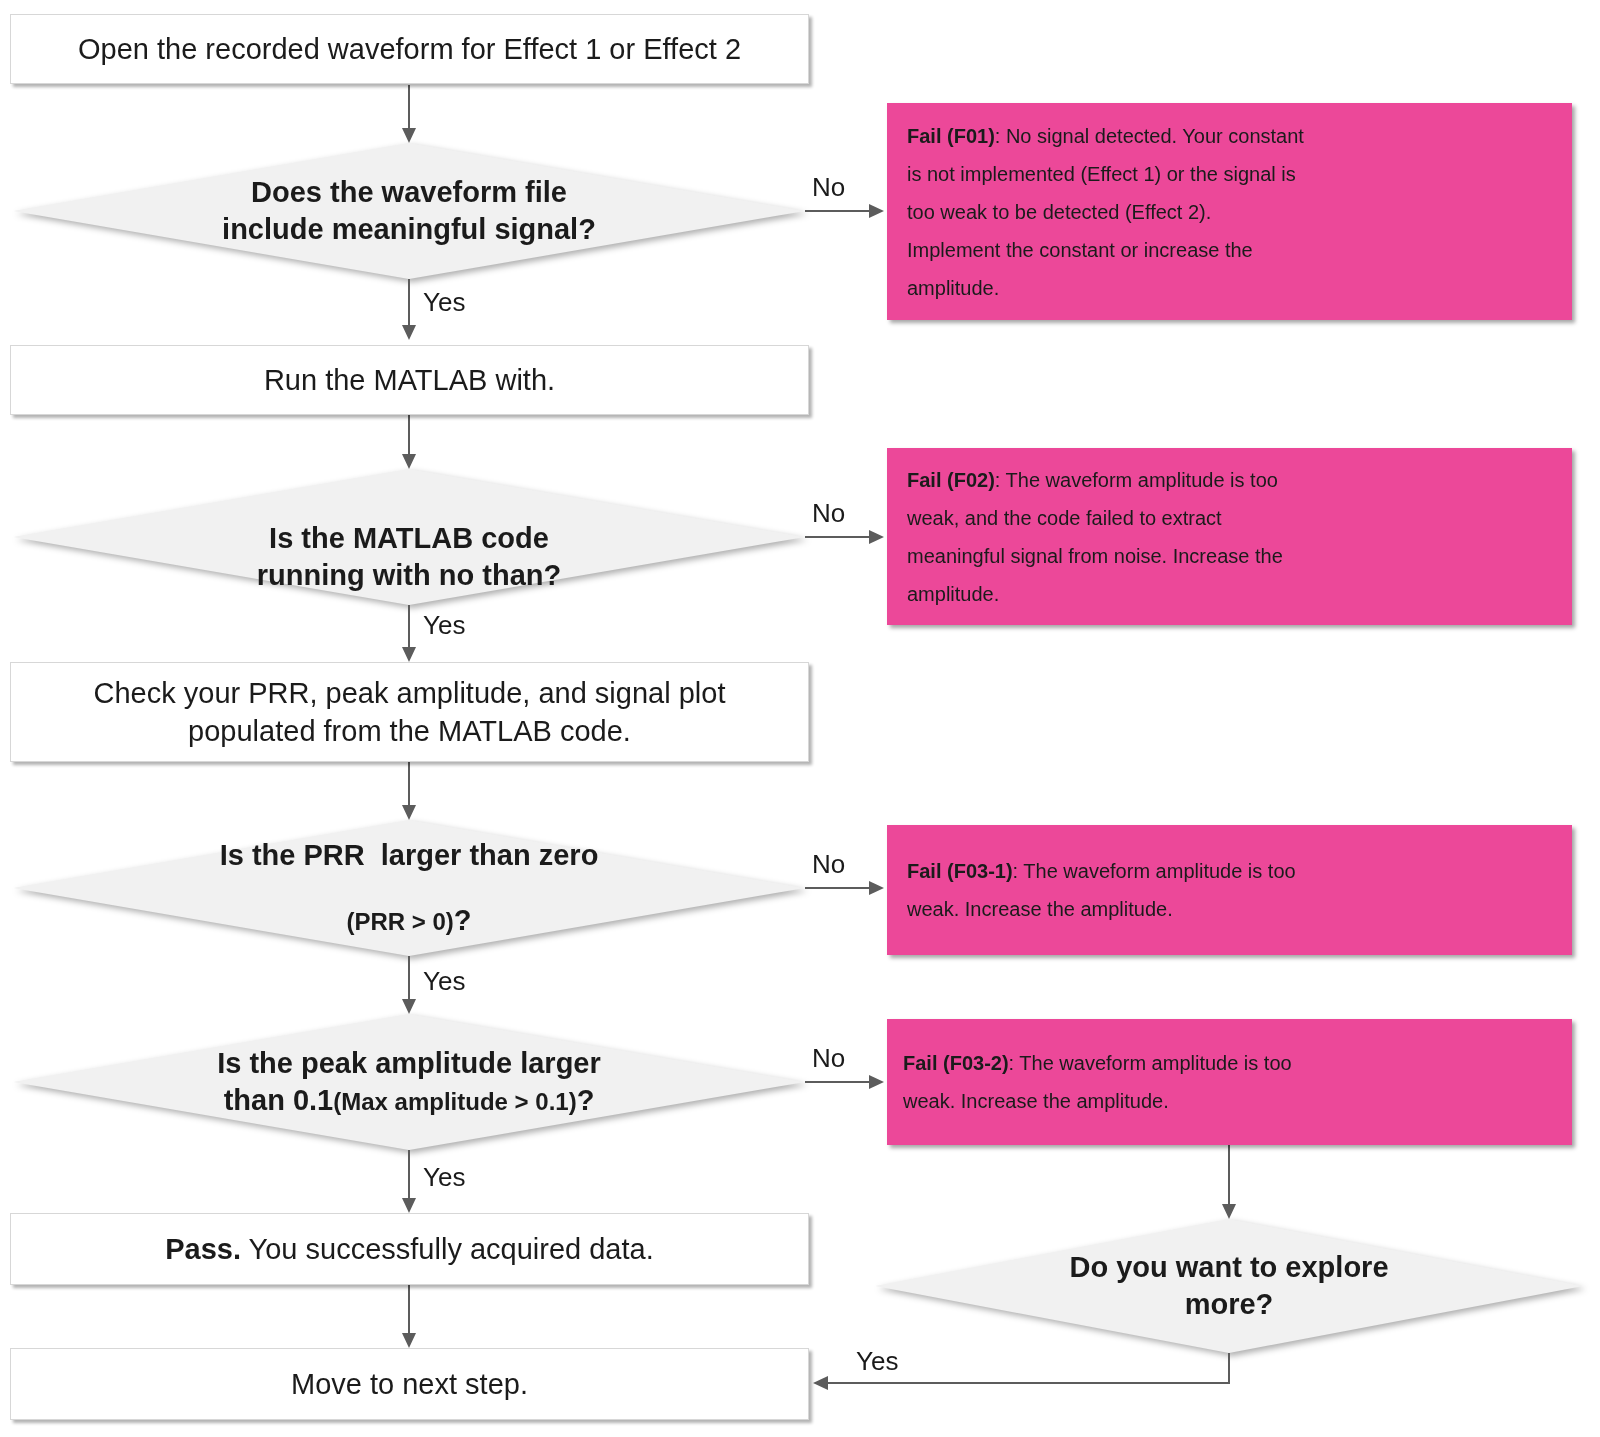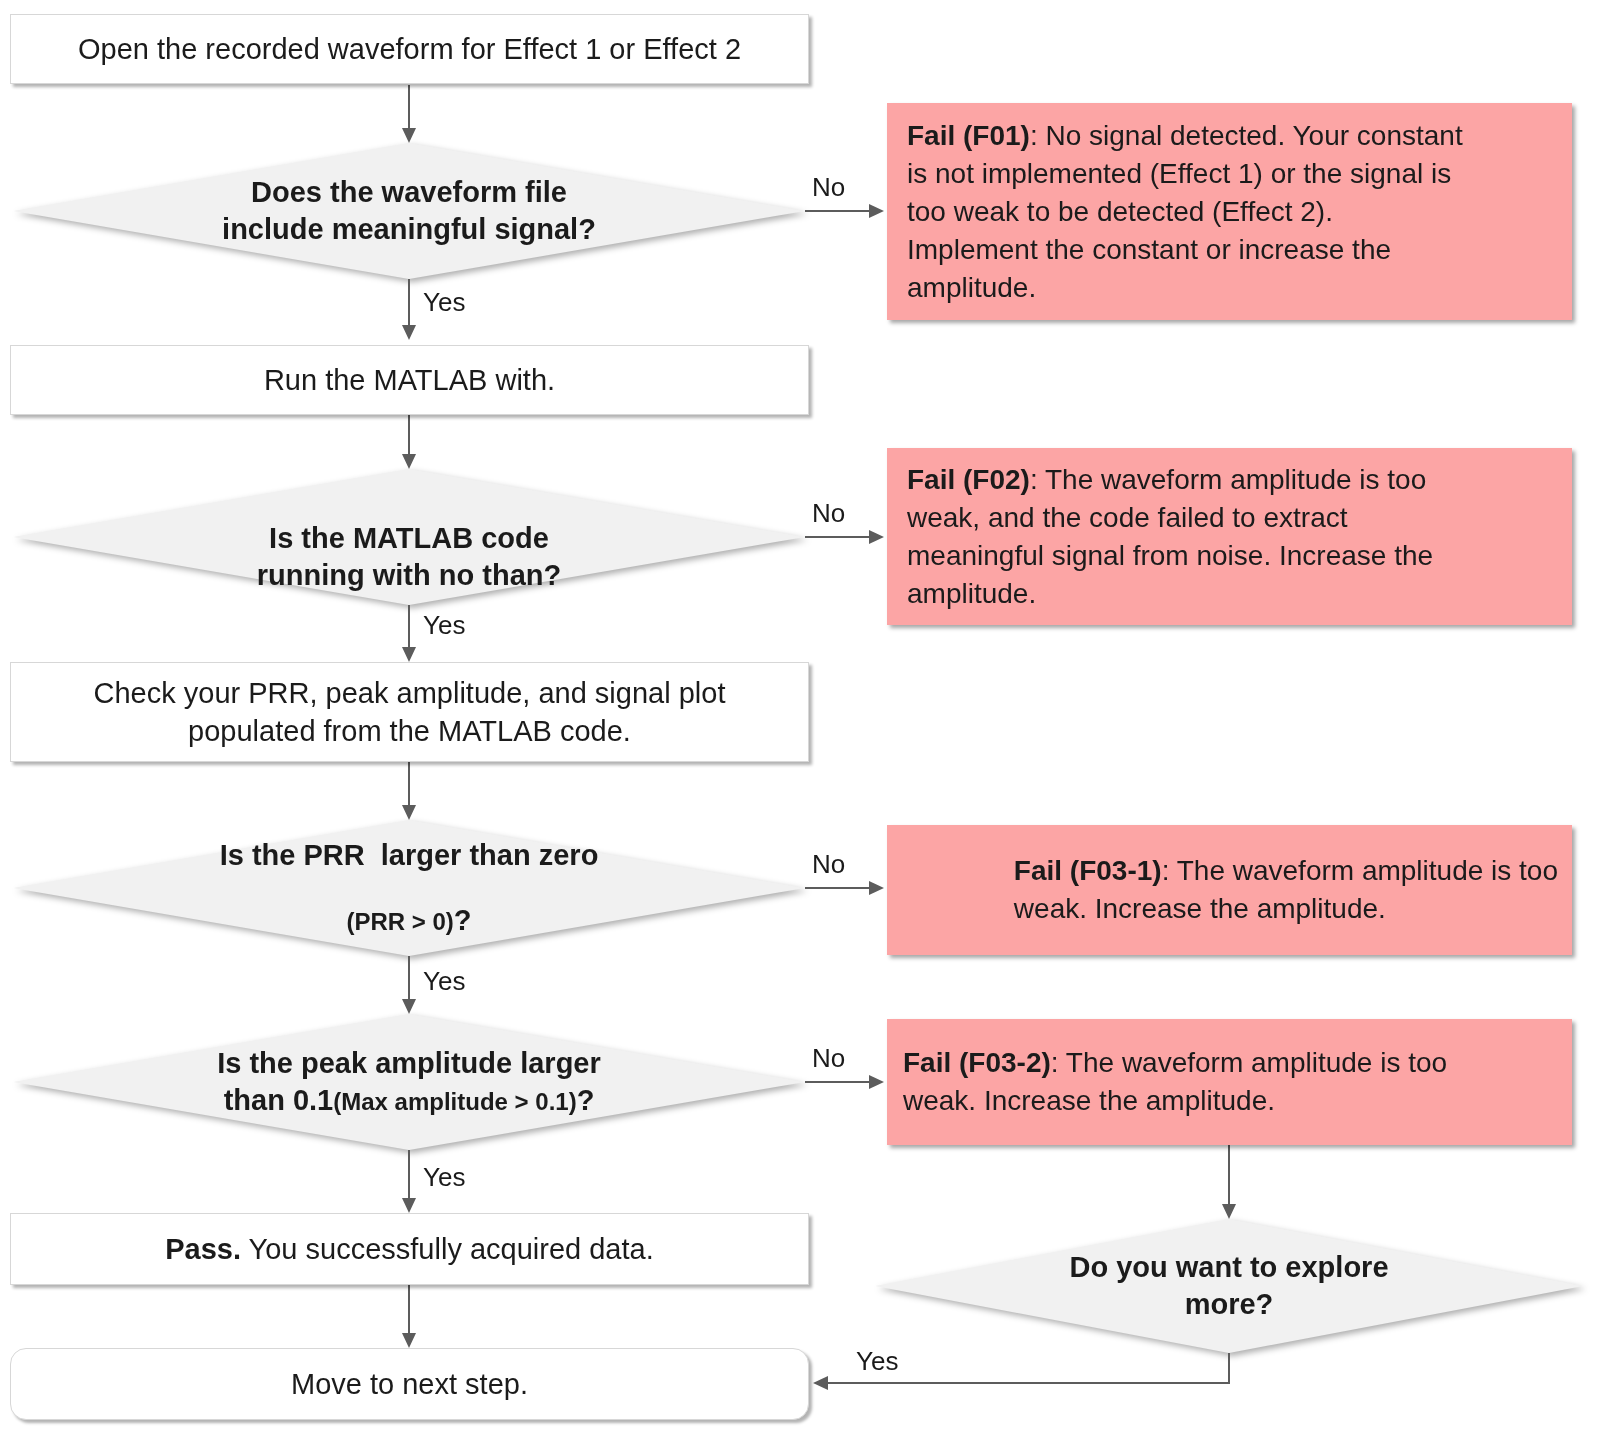--- a/index.html
+++ b/index.html
@@ -28,25 +28,25 @@
     display: flex;
     align-items: center;
     justify-content: center;
     text-align: center;
     font-size: 29px;
     line-height: 38px;
     white-space: pre-line;
   }
   .fbox {                       
     position: absolute;
-    background: #fca5a5;
+    background: #ec4899;
     box-shadow: 3px 3px 4px rgba(0,0,0,0.35);
     display: flex;
     align-items: center;
-    font-size: 28px;
+    font-size: 20px;
     line-height: 38px;
     padding: 0 14px 0 20px;
     white-space: pre-line;
   }
   .dtext {                      
     position: absolute;
     display: flex;
     flex-direction: column;
     align-items: center;
     justify-content: center;
@@ -111,40 +111,40 @@
 
   <div class="pbox" style="left:10px; top:1213px; width:799px; height:72px;">
     <span><span class="b">Pass.</span><span> You successfully acquired data.</span></span>
   </div>
 
   <div class="pbox" style="left:10px; top:662px; width:799px; height:100px;">
     <span>Check your PRR, peak amplitude, and signal plot
 populated from the MATLAB code.</span>
   </div>
 
-  <div class="pbox" style="left:10px; top:1348px; width:799px; height:72px;border-radius:16px;">
+  <div class="pbox" style="left:10px; top:1348px; width:799px; height:72px;">
     <span>Move to next step.</span>
   </div>
 
   <div class="fbox" style="left:887px; top:103px; width:685px; height:217px;">
     <span><span class="b">Fail (F01)</span><span>: No signal detected. Your constant
 is not implemented (Effect 1) or the signal is
 too weak to be detected (Effect 2).
 Implement the constant or increase the
 amplitude.</span></span>
   </div>
 
   <div class="fbox" style="left:887px; top:448px; width:685px; height:177px;">
     <span><span class="b">Fail (F02)</span><span>: The waveform amplitude is too
 weak, and the code failed to extract
 meaningful signal from noise. Increase the
 amplitude.</span></span>
   </div>
 
-  <div class="fbox" style="left:887px; top:825px; width:685px; height:130px;justify-content:flex-end;">
+  <div class="fbox" style="left:887px; top:825px; width:685px; height:130px;">
     <span><span class="b">Fail (F03-1)</span><span>: The waveform amplitude is too
 weak. Increase the amplitude.</span></span>
   </div>
 
   <div class="fbox" style="left:887px; top:1019px; width:685px; height:126px;padding-left:16px;">
     <span><span class="b">Fail (F03-2)</span><span>: The waveform amplitude is too
 weak. Increase the amplitude.</span></span>
   </div>
 
   <div class="dtext" style="left:13px; top:143px; width:792px; height:136px;">

